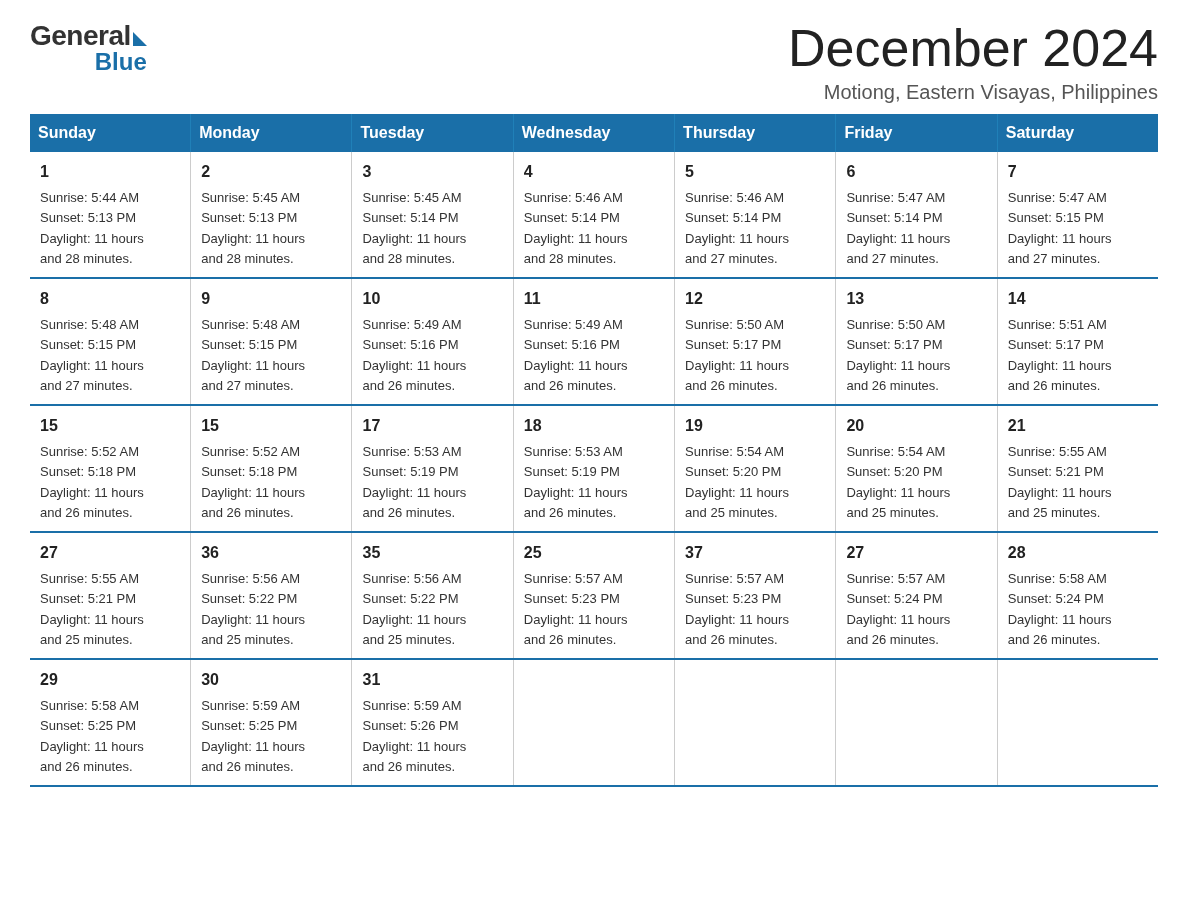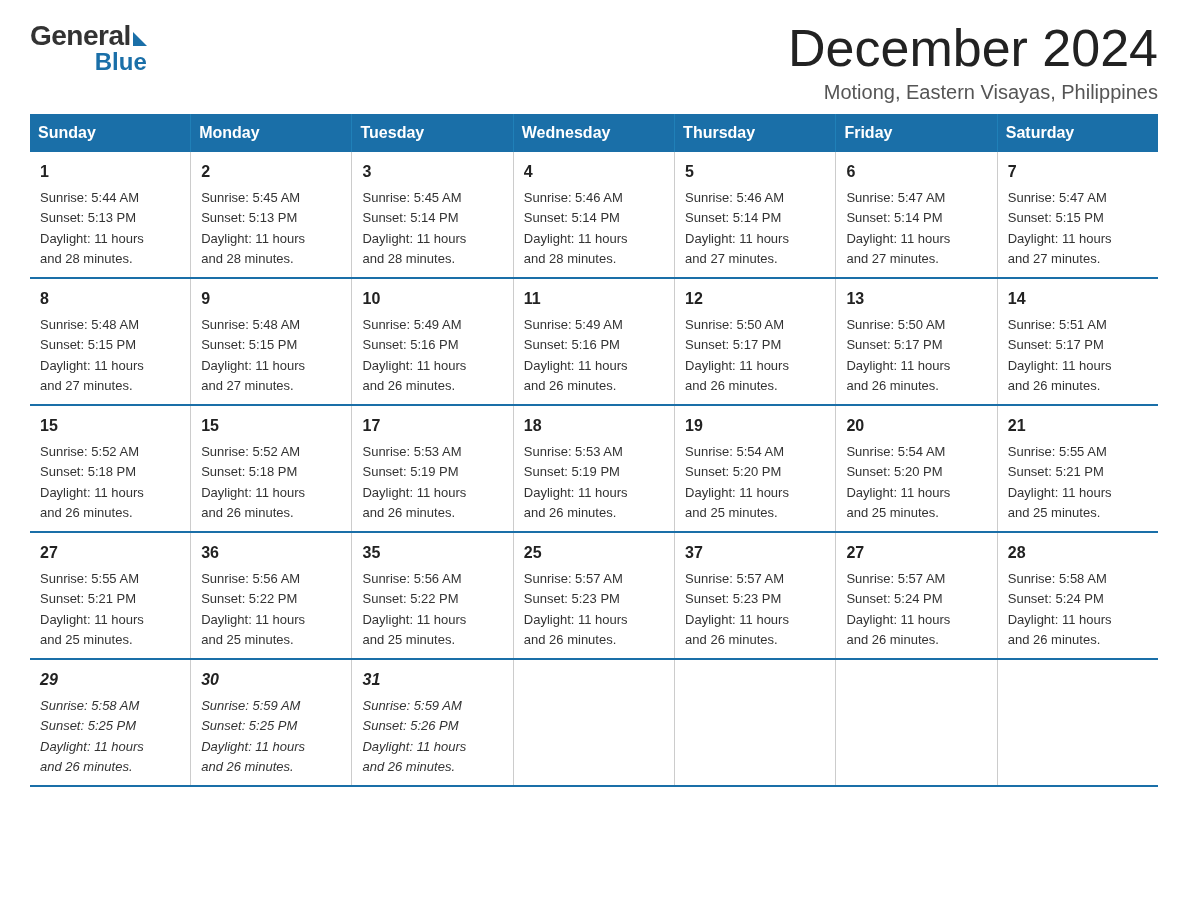--- a/index.html
+++ b/index.html
@@ -102,21 +102,20 @@
       display: block;
       margin-bottom: 4px;
     }
     .day-info {
       font-size: 13px;
       color: #333;
       line-height: 1.55;
     }
     tbody tr:last-child {
       border-bottom: 2px solid #1a6fa8;
-      font-style: italic;
     }
     .empty-cell {
       background: #fff;
     }
   </style>
 </head>
 <body>
 
 <div class="header">
   <div class="logo">

